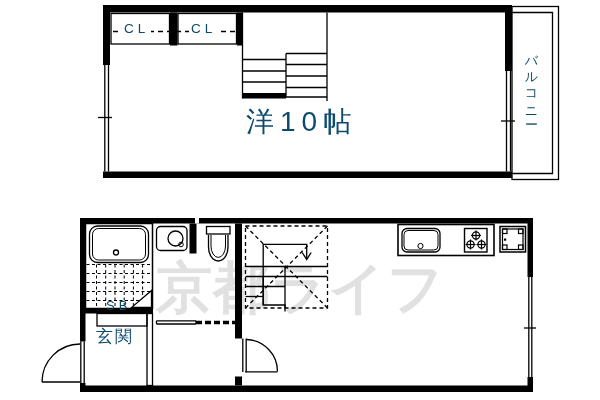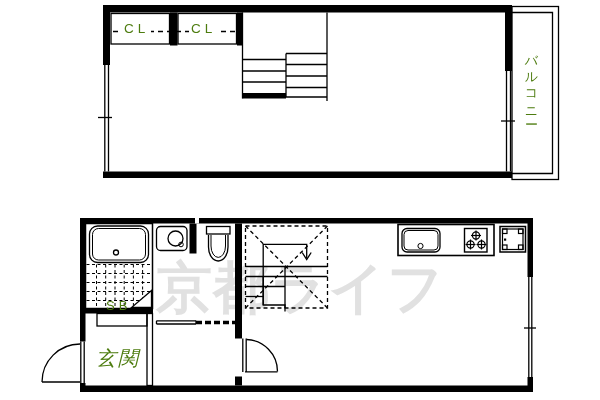--- a/index.html
+++ b/index.html
@@ -1,34 +1,34 @@
 <!DOCTYPE html>
 <html><head>
 <meta charset="utf-8">
 <style>
   html,body{margin:0;padding:0;}
   .canvas{
     position:relative;width:600px;height:400px;background:#fff;overflow:hidden;
     font-family:"Liberation Sans","DejaVu Sans",sans-serif;
   }
   .canvas svg{position:absolute;left:0;top:0;z-index:1;}
-  .label{position:absolute;z-index:2;color:#4d7c0f;white-space:nowrap;line-height:1;}
+  .label{position:absolute;z-index:2;color:#0c4a6e;white-space:nowrap;line-height:1;}
   .watermark{
     position:absolute;z-index:0;left:156px;top:260px;
     font-size:56px;font-weight:bold;letter-spacing:1px;line-height:1;
     white-space:nowrap;
   }
   .cl{font-size:13.5px;letter-spacing:4px;background:#fff;padding:0 2px;}
   .cl1{left:122px;top:22px;}
   .cl2{left:189px;top:22px;}
   .room-upper{left:246px;top:108px;font-size:28px;letter-spacing:6px;}
   .balcony{left:525px;top:46px;font-size:13px;letter-spacing:3px;
     writing-mode:vertical-rl;text-orientation:upright;}
   .sb{left:106px;top:299px;font-size:13px;letter-spacing:4px;}
-  .genkan{left:96px;top:348px;font-size:20px;letter-spacing:2px;font-style:italic;}
+  .genkan{left:96px;top:328px;font-size:17px;letter-spacing:2px;}
   .room-lower{left:305px;top:305px;font-size:27px;letter-spacing:9px;}
 </style>
 </head>
 <body>
 
 <div class="canvas">
 
   <div class="watermark" style="color:#e1e1e1">京都ライフ</div>
 
   <svg width="600" height="400" viewBox="0 0 600 400" stroke="#000" fill="none" stroke-width="1.3">
@@ -207,16 +207,17 @@
           <rect x="502.5" y="245" width="4.5" height="4.5"></rect>
           <rect x="518.5" y="245" width="4.5" height="4.5"></rect>
           <rect x="504" y="238.5" width="2.2" height="2.2" fill="#000" stroke="none"></rect>
         </g>
       </g>
     </g>
   </svg>
 
   <div class="label cl cl1">CL</div>
   <div class="label cl cl2">CL</div>
+  <div class="label room-upper">洋10帖</div>
   <div class="label balcony">バルコニー</div>
   <div class="label sb">SB</div>
   <div class="label genkan">玄関</div>
 </div>
 
 </body></html>

